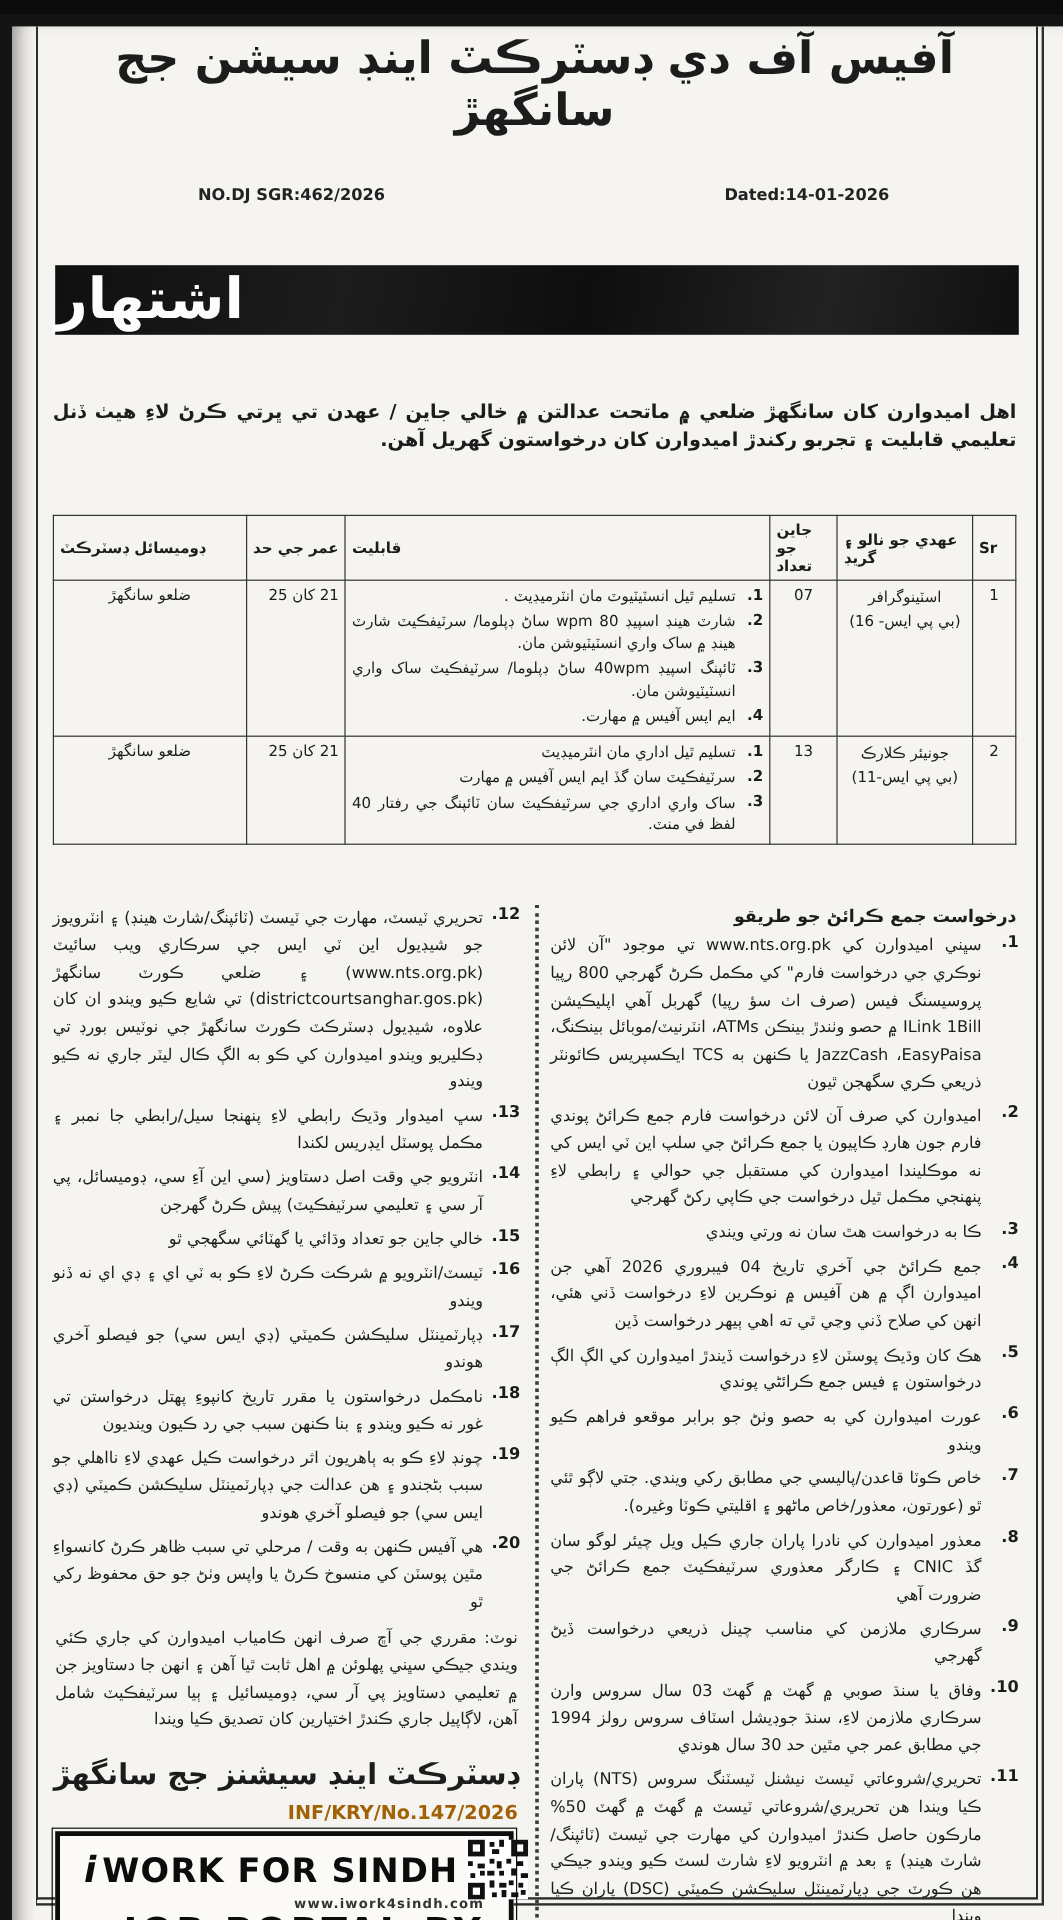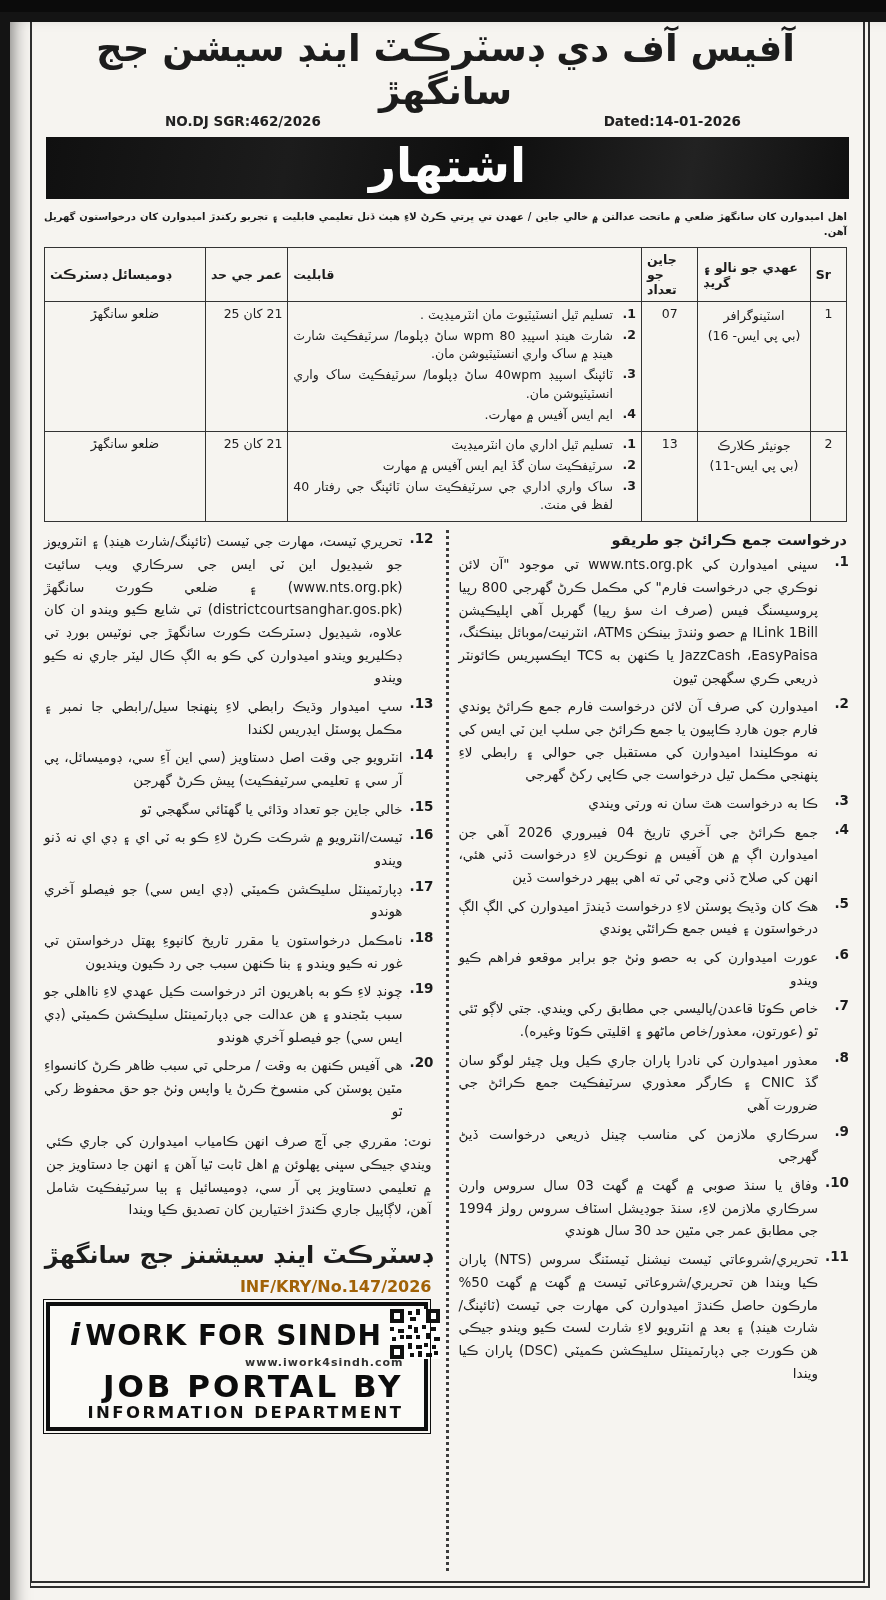--- a/index.html
+++ b/index.html
@@ -21,46 +21,46 @@
   }
   .ad{
     direction:rtl;
     margin:10px 16px 0 20px;
     border-left:2px solid #2e2e2e;
     border-right:7px double #2e2e2e;
     border-bottom:7px double #2e2e2e;
     padding:6px 12px 10px 8px;
     box-sizing:border-box;
     height:1566px;
-    display:flex;flex-direction:column;
+    display:flex;flex-direction:column;gap:42px;
   }
   .office-title{
     text-align:center;
     font-size:37px;font-weight:bold;
     line-height:1.15;
     letter-spacing:-1px;
   }
   .ref-row{
     direction:ltr;
     display:flex;justify-content:space-between;
     padding:0 110px 2px 125px;
     font-size:13.5px;font-weight:bold;color:#222;text-align:right;
   }
   .banner{
     margin:6px 2px 10px 6px;
     height:62px;
     background:linear-gradient(100deg,#101010 0%,#1c1c1c 30%,#0e0e0e 55%,#222 80%,#101010 100%);
     color:#fdfdfd;
-    text-align:center;
+    text-align:left;
     font-size:47px;font-weight:bold;
     line-height:58px;
     letter-spacing:2px;
   }
   .intro{
-    font-size:10px;line-height:1.5;
+    font-size:16px;line-height:1.5;
     text-align:justify;
     padding:0 4px;
     font-weight:600;
   }
   table.vac{
     width:99%;
     border-collapse:collapse;
     margin:8px auto 4px;
     font-size:12.5px;
   }

